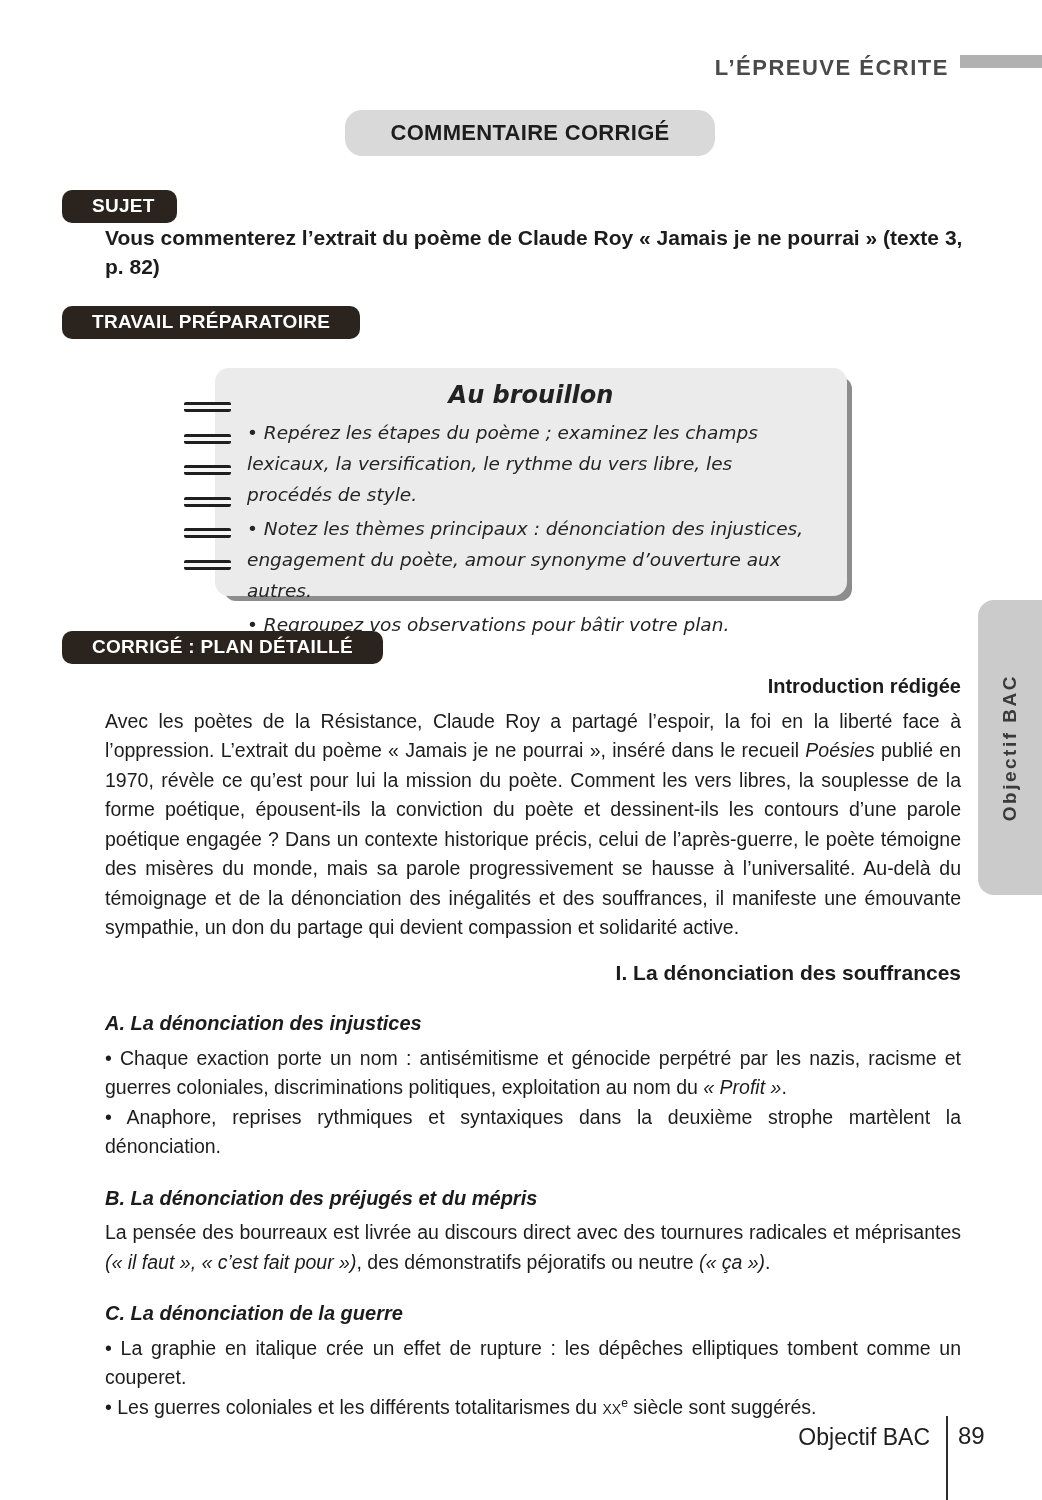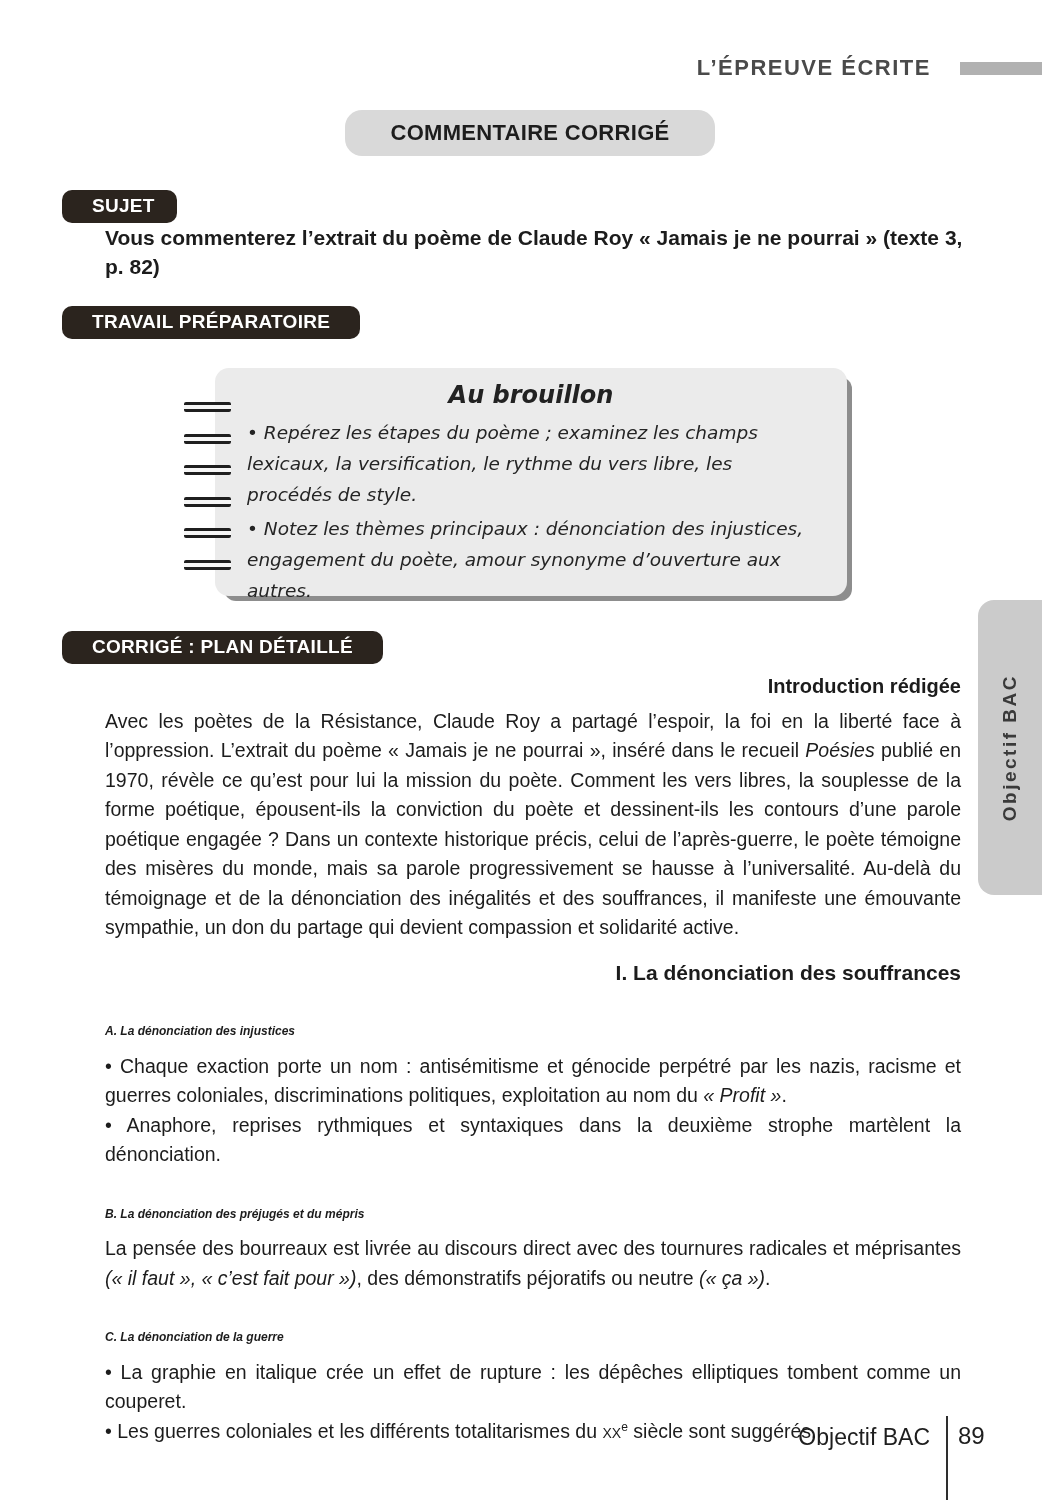--- a/index.html
+++ b/index.html
@@ -11,21 +11,21 @@
     background: #ffffff;
     font-family: "Liberation Sans", sans-serif;
     color: #1c1c1c;
     overflow: hidden;
   }
 
   
   .header-row {
     position: absolute;
     top: 55px; right: 0;
-    display: flex; align-items: center; gap: 29px;
+    display: flex; align-items: flex-start; gap: 11px;
   }
   .header-title {
     font-size: 22px;
     letter-spacing: 1.5px;
     color: #4a4a4a;
     font-weight: bold;
   }
   .header-bar {
     width: 82px; height: 13px;
     background: #b1b1b1;
@@ -124,23 +124,23 @@
     font-size: 20px; font-weight: bold;
     text-align: right;
     margin-bottom: 5px;
   }
   .section-heading {
     font-size: 21px; font-weight: bold;
     text-align: right;
     margin-top: 15px; margin-bottom: 14px;
   }
   .sub-heading {
-    font-size: 12px; font-weight: bold; font-style: italic;
+    font-size: 20px; font-weight: bold; font-style: italic;
     text-align: left;
-    margin-top: 30px; margin-bottom: 5px;
+    margin-top: 22px; margin-bottom: 5px;
   }
   .body-col p { margin: 0; }
   .seg-italic { font-style: italic; }
   .seg-sup { vertical-align: super; font-size: 0.62em; line-height: 0; }
   .seg-smallcaps { font-variant: small-caps; }
 
   
   .side-tab {
     position: absolute;
     right: 0; top: 600px;
@@ -199,20 +199,21 @@
       <div class="ring"></div>
       <div class="ring"></div>
       <div class="ring"></div>
       <div class="ring"></div>
       <div class="ring"></div>
     </div>
     <div class="notepad-title">Au brouillon</div>
     <div class="notepad-body">
       <p>• Repérez les étapes du poème ; examinez les champs lexicaux, la versification, le rythme du vers libre, les procédés de style.</p>
       <p>• Notez les thèmes principaux : dénonciation des injustices, engagement du poète, amour synonyme d’ouverture aux autres.</p>
+      <p>• Regroupez vos observations pour bâtir votre plan.</p>
     </div>
   </div>
 
   <div class="badge badge-corrige">CORRIGÉ : PLAN DÉTAILLÉ</div>
 
   <div class="body-col">
     <div class="intro-heading">Introduction rédigée</div>
     <p><span>Avec les poètes de la Résistance, Claude Roy a partagé l’espoir, la foi en la liberté face à l’oppression. L’extrait du poème « Jamais je ne pourrai », inséré dans le recueil </span><span class="seg-italic">Poésies</span><span> publié en 1970, révèle ce qu’est pour lui la mission du poète. Comment les vers libres, la souplesse de la forme poétique, épousent-ils la conviction du poète et dessinent-ils les contours d’une parole poétique engagée ? Dans un contexte historique précis, celui de l’après-guerre, le poète témoigne des misères du monde, mais sa parole progressivement se hausse à l’universalité. Au-delà du témoignage et de la dénonciation des inégalités et des souffrances, il manifeste une émouvante sympathie, un don du partage qui devient compassion et solidarité active.</span></p>
 
     <div class="section-heading">I. La dénonciation des souffrances</div>

